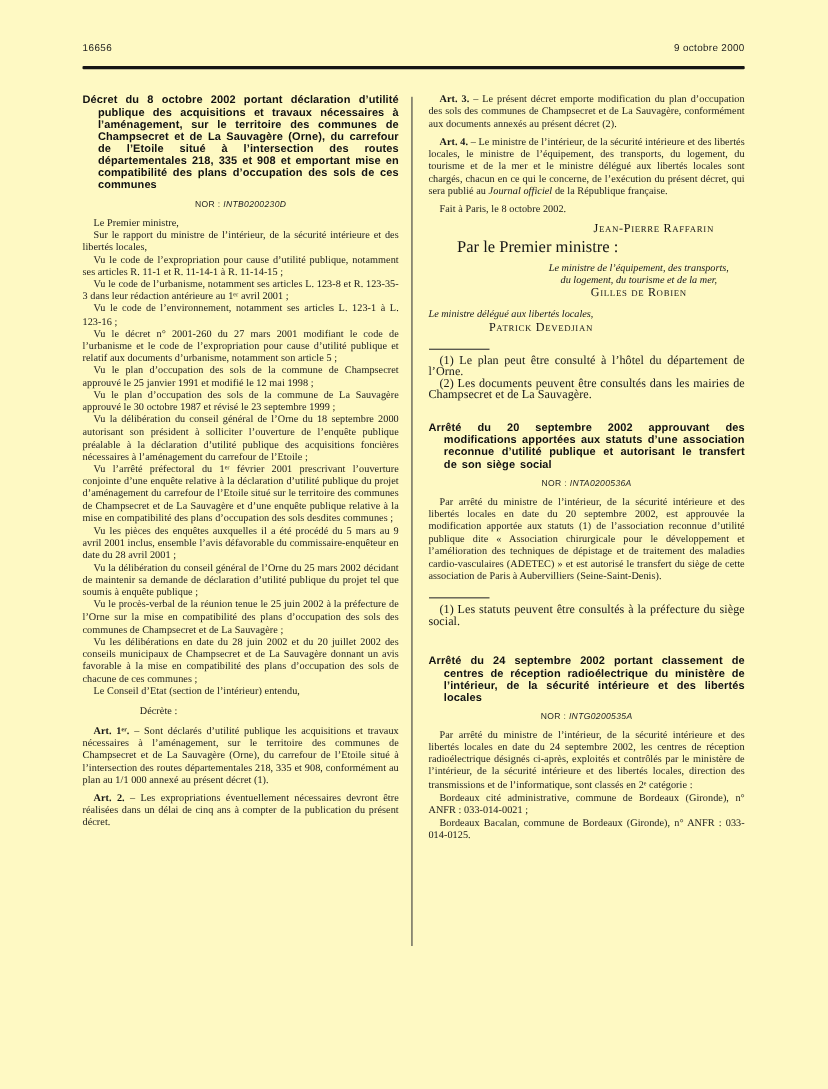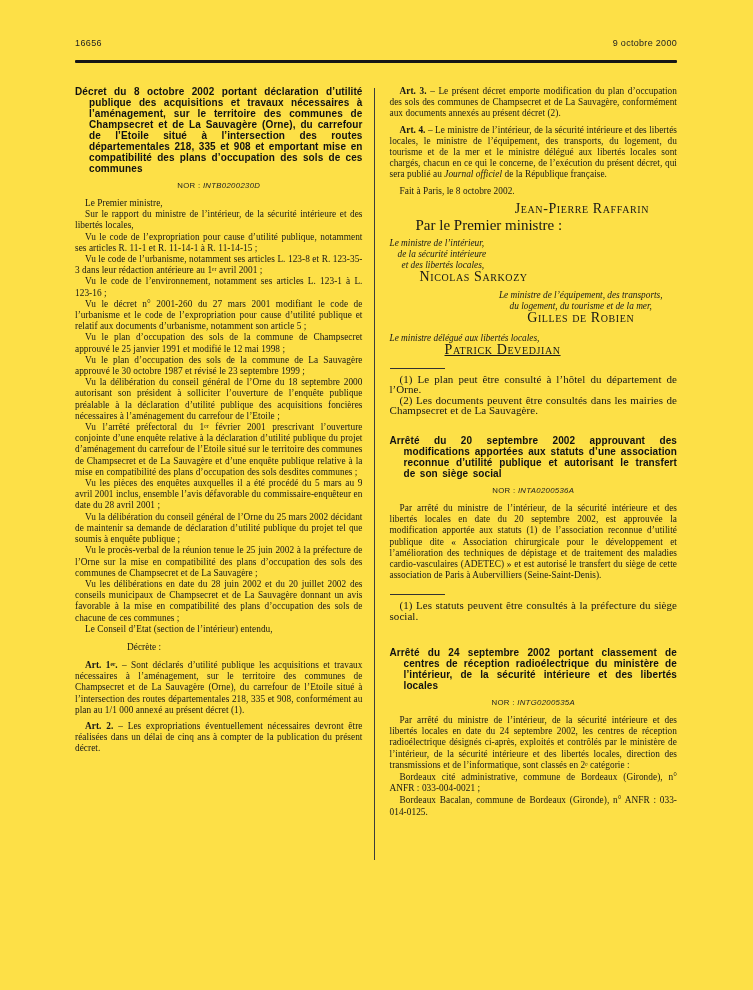--- a/index.html
+++ b/index.html
@@ -3,21 +3,21 @@
 <meta charset="utf-8">
 <style>
   html,body{margin:0;padding:0;}
   body{
     width:753px;height:990px;
     background:#fdfdfc;
     font-family:"Liberation Serif","DejaVu Serif",serif;
     color:#171717;
     -webkit-font-smoothing:antialiased;
   }
-  .page{position:relative;width:753px;height:990px;overflow:hidden;background:#fde047;}
+  .page{position:relative;width:753px;height:990px;overflow:hidden;background:#fef9c3;}
 
   
   .header{position:absolute;left:75px;top:36px;width:602px;height:16px;
     font-family:"Liberation Sans","DejaVu Sans",sans-serif;font-size:9px;color:#222;}
   .header .pn{position:absolute;left:0;top:2px;letter-spacing:.4px;}
   .header .jt{position:absolute;left:0;right:0;top:2px;text-align:center;letter-spacing:.6px;}
   .header .dt{position:absolute;right:0;top:2px;letter-spacing:.3px;}
   .header-rule{position:absolute;left:75px;top:60px;width:602px;height:3px;background:#161616;border-radius:1px;}
 
   
@@ -34,31 +34,31 @@
     font-size:10px;line-height:11px;text-align:justify;letter-spacing:.1px;word-spacing:1.5px;
     padding-left:14px;text-indent:-14px;color:#111;}
   .nor{font-family:"Liberation Sans","DejaVu Sans",sans-serif;font-size:7.8px;
     text-align:center;margin:7px 0 8px 0;color:#222;letter-spacing:.3px;}
   .nor i{font-style:italic;}
   .artlabel{font-weight:bold;font-family:"Liberation Serif","DejaVu Serif",serif;}
   .mt{margin-top:5px;}
   .decrete{margin:7px 0 7px 52px;font-size:9.3px;line-height:11px;text-indent:0;}
 
   
-  .sig-name{font-variant:small-caps;letter-spacing:.6px;font-size:14px;line-height:11.5px;}
+  .sig-name{font-variant:small-caps;letter-spacing:.6px;font-size:11px;line-height:11.5px;}
   .sig-pm{text-align:right;padding-right:28px;margin-top:6px;}
   .par-pm{font-size:15px;line-height:11.2px;margin:6px 0 0 26px;}
   .sig-block{margin-top:6px;font-size:9.3px;line-height:11.2px;}
   .sig-block .l{font-style:italic;}
   .ind1{margin-left:8px;}
   .ind2{margin-left:12px;}
   .sig1-name{margin-left:30px;}
   .sig2{text-align:center;margin-left:95px;margin-top:7px;}
   .sig3{margin-top:9px;}
-  .sig3-name{margin-left:55px;text-decoration:underline;}
+  .sig3-name{margin-left:55px;}
 
   .footrule{width:55px;border-top:1px solid #333;margin:13px 0 5px 0;height:0;}
   .footnote{font-size:11px;line-height:10.2px;text-align:justify;text-indent:10px;letter-spacing:.05px;}
 
   .section-gap1{margin-top:20px;}
   .section-gap2{margin-top:26px;}
   .list-item{margin-top:1px;}
 </style>
 </head>
 <body>
@@ -103,26 +103,20 @@
     <div class="col col-right">
       <p class="body-p"><b class="artlabel">Art. 3.</b><span> – Le présent décret emporte modification du plan d’occupation des sols des communes de Champsecret et de La Sauvagère, conformément aux documents annexés au présent décret (2).</span></p>
 
       <p class="body-p mt"><b class="artlabel">Art. 4.</b><span> – Le ministre de l’intérieur, de la sécurité intérieure et des libertés locales, le ministre de l’équipement, des transports, du logement, du tourisme et de la mer et le ministre délégué aux libertés locales sont chargés, chacun en ce qui le concerne, de l’exécution du présent décret, qui sera publié au </span><i>Journal officiel</i><span> de la République française.</span></p>
 
       <p class="body-p mt">Fait à Paris, le 8 octobre 2002.</p>
 
       <p class="body-p no-indent sig-name sig-pm">Jean-Pierre Raffarin</p>
       <p class="par-pm">Par le Premier ministre :</p>
 
-      <div class="sig-block">
-        <p class="l">Le ministre de l’intérieur,</p>
-        <p class="l ind1">de la sécurité intérieure</p>
-        <p class="l ind2">et des libertés locales,</p>
-        <p class="sig-name sig1-name">Nicolas Sarkozy</p>
-      </div>
 
       <div class="sig-block sig2">
         <p class="l">Le ministre de l’équipement, des transports,</p>
         <p class="l">du logement, du tourisme et de la mer,</p>
         <p class="sig-name">Gilles de Robien</p>
       </div>
 
       <div class="sig-block sig3">
         <p class="l">Le ministre délégué aux libertés locales,</p>
         <p class="sig-name sig3-name">Patrick Devedjian</p>
@@ -135,18 +129,18 @@
       <p class="h-art section-gap1">Arrêté du 20 septembre 2002 approuvant des modifications apportées aux statuts d’une association reconnue d’utilité publique et autorisant le transfert de son siège social</p>
       <p class="nor"><span>NOR :</span> <i>INTA0200536A</i></p>
       <p class="body-p">Par arrêté du ministre de l’intérieur, de la sécurité intérieure et des libertés locales en date du 20 septembre 2002, est approuvée la modification apportée aux statuts (1) de l’association reconnue d’utilité publique dite « Association chirurgicale pour le développement et l’amélioration des techniques de dépistage et de traitement des maladies cardio-vasculaires (ADETEC) » et est autorisé le transfert du siège de cette association de Paris à Aubervilliers (Seine-Saint-Denis).</p>
 
       <div class="footrule"></div>
       <p class="footnote">(1) Les statuts peuvent être consultés à la préfecture du siège social.</p>
 
       <p class="h-art section-gap2">Arrêté du 24 septembre 2002 portant classement de centres de réception radioélectrique du ministère de l’intérieur, de la sécurité intérieure et des libertés locales</p>
       <p class="nor"><span>NOR :</span> <i>INTG0200535A</i></p>
       <p class="body-p">Par arrêté du ministre de l’intérieur, de la sécurité intérieure et des libertés locales en date du 24 septembre 2002, les centres de réception radioélectrique désignés ci-après, exploités et contrôlés par le ministère de l’intérieur, de la sécurité intérieure et des libertés locales, direction des transmissions et de l’informatique, sont classés en 2ᵉ catégorie :</p>
-      <p class="body-p list-item">Bordeaux cité administrative, commune de Bordeaux (Gironde), n° ANFR : 033-004-0021 ;</p>
+      <p class="body-p list-item">Bordeaux cité administrative, commune de Bordeaux (Gironde), n° ANFR : 033-014-0021 ;</p>
       <p class="body-p list-item">Bordeaux Bacalan, commune de Bordeaux (Gironde), n° ANFR : 033-014-0125.</p>
     </div>
   </div>
 
 </div>
 
 </body></html>

